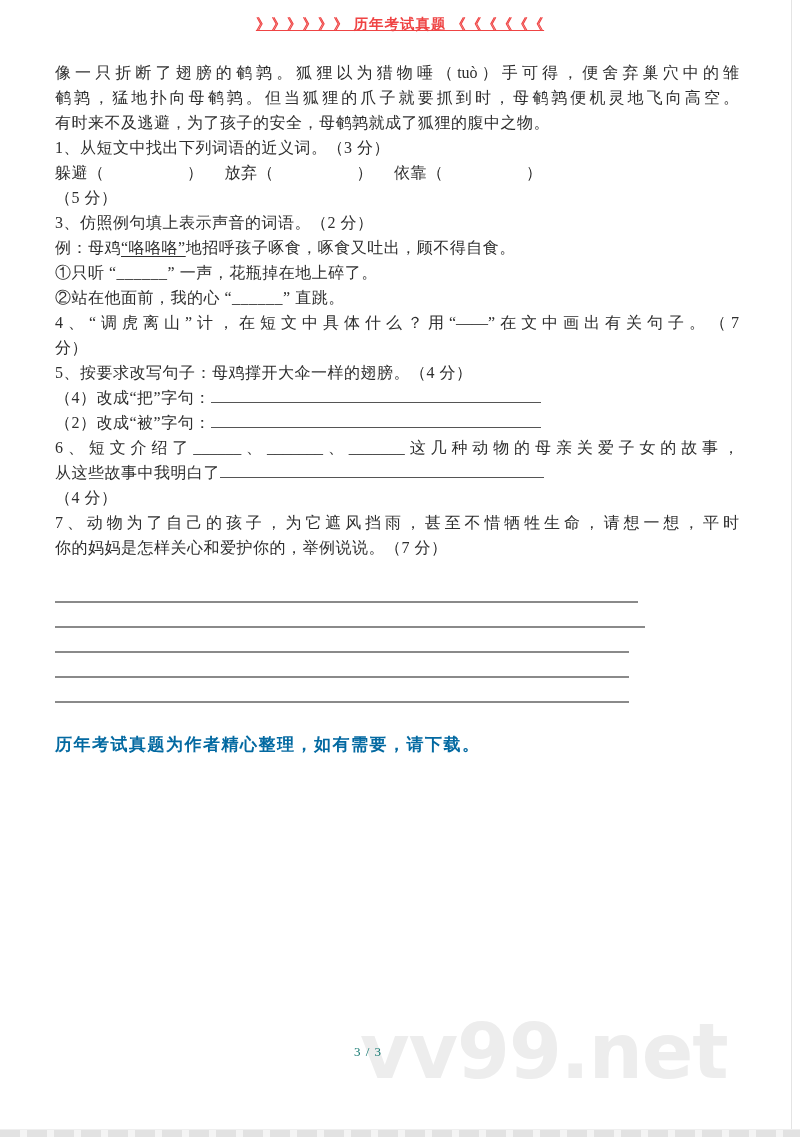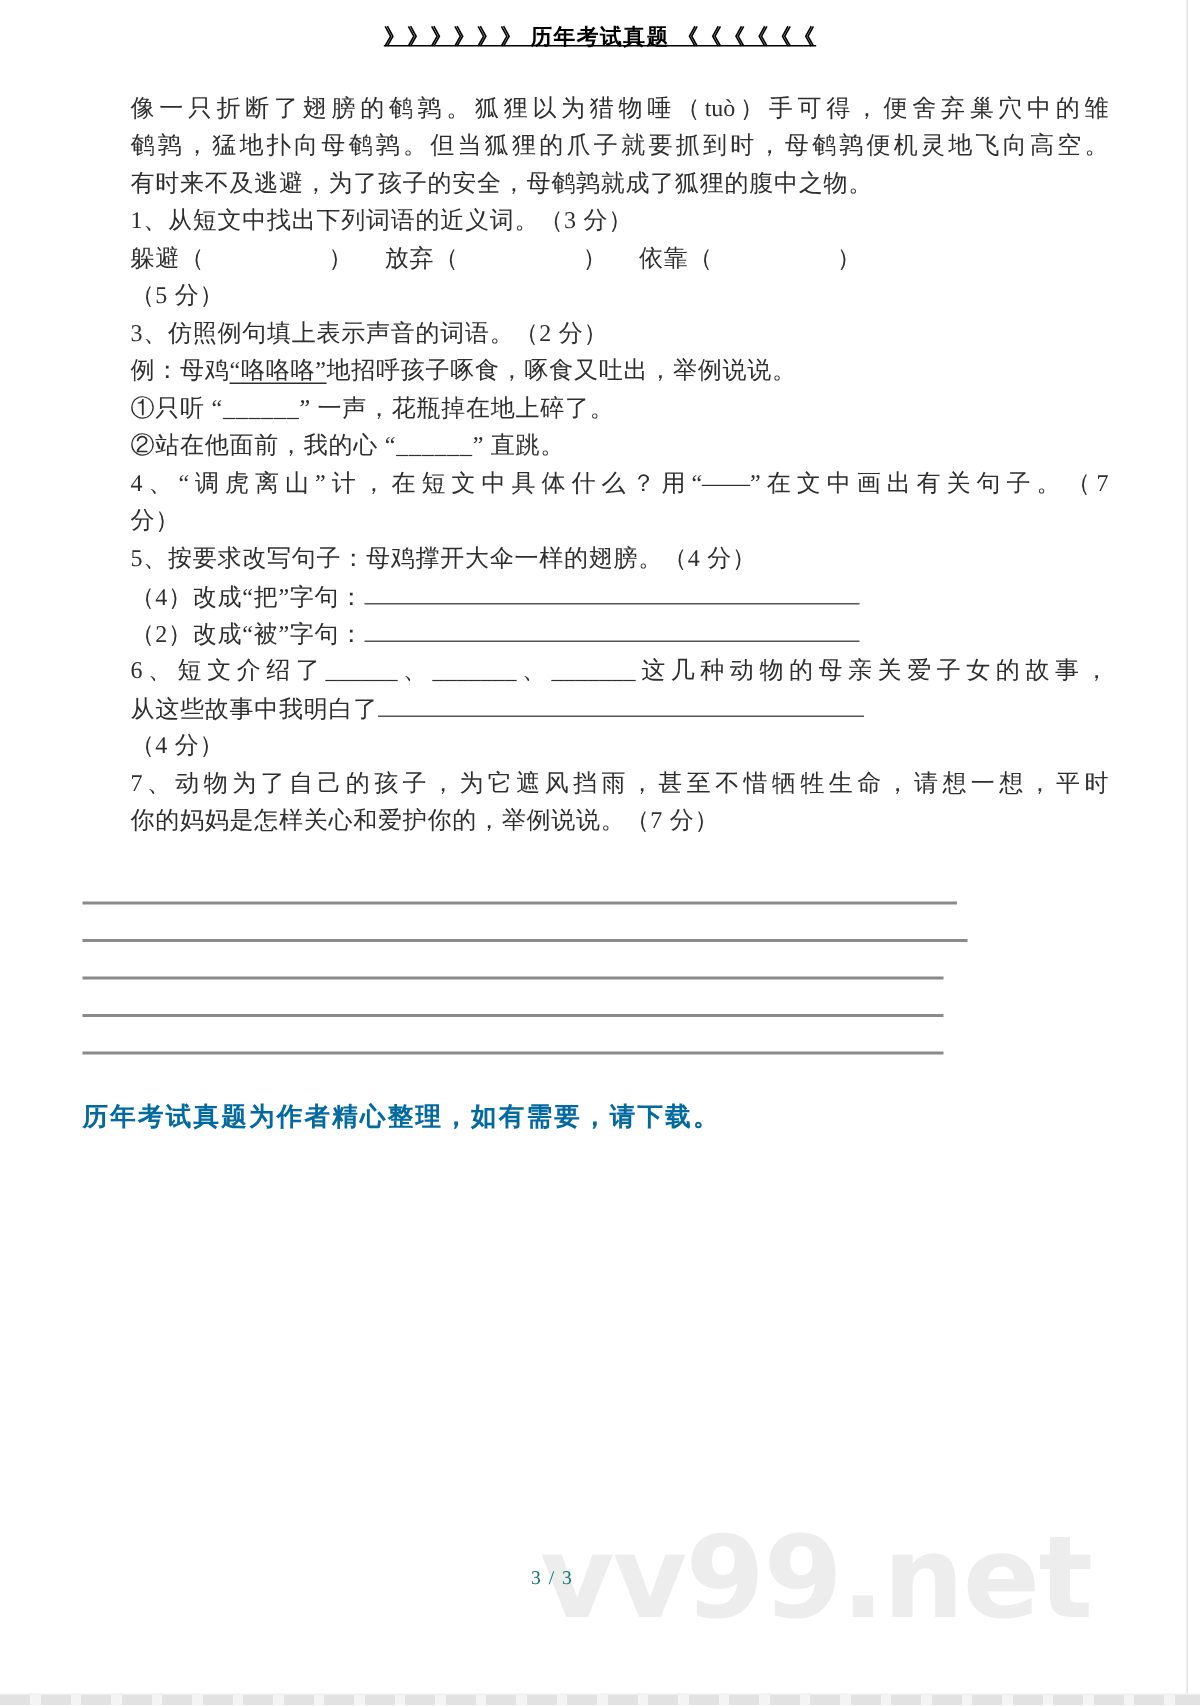--- a/index.html
+++ b/index.html
@@ -3,28 +3,28 @@
 <meta charset="utf-8">
 <style>
   html,body { margin:0; padding:0; background:#ffffff; }
   .page {
     position:relative; width:800px; height:1137px; background:#ffffff;
     font-family:"Liberation Serif","DejaVu Serif",serif;
     color:#2e2e2e; overflow:hidden;
   }
   .doc-header {
     position:absolute; top:15px; left:0; width:100%;
-    text-align:center; color:#000000; font-weight:bold; font-size:14.5px;
+    text-align:center; color:#ef4444; font-weight:bold; font-size:14.5px;
     text-decoration:underline; letter-spacing:1px; cursor:pointer;
   }
   .content {
     position:absolute; left:55px; top:60px; width:684px;
     font-size:16px; line-height:25px;
   }
-  .line { height:25px; white-space:nowrap; letter-spacing:0.5px;margin-left:32px; }
+  .line { height:25px; white-space:nowrap; letter-spacing:0.5px; }
   .just { white-space:normal; letter-spacing:0; text-align:justify; text-align-last:justify; }
   .u-sound { text-decoration:underline; text-underline-offset:3px; }
   .write-line {
     display:inline-block; height:17px; vertical-align:baseline;
     border-bottom:1.5px solid #555;
   }
   .write-line.q5 { width:330px; }
   .write-line.q6 { width:324px; }
   .answer-lines { position:absolute; left:55px; top:578px; width:592px; }
   .answer-line { height:23px; border-bottom:2px solid #8a8a8a; margin-bottom:0; }
@@ -69,21 +69,21 @@
     <div class="line just">像一只折断了翅膀的鹌鹑。狐狸以为猎物唾（tuò）手可得，便舍弃巢穴中的雏</div>
     <div class="line just">鹌鹑，猛地扑向母鹌鹑。但当狐狸的爪子就要抓到时，母鹌鹑便机灵地飞向高空。</div>
     <div class="line">有时来不及逃避，为了孩子的安全，母鹌鹑就成了狐狸的腹中之物。</div>
 
     <div class="line">1、从短文中找出下列词语的近义词。（3 分）</div>
     <div class="line">躲避（　　　　　）　 放弃（　　　　　）　 依靠（　　　　　）</div>
 
     <div class="line">（5 分）</div>
 
     <div class="line">3、仿照例句填上表示声音的词语。（2 分）</div>
-    <div class="line"><span>例：母鸡</span><span class="u-sound">“咯咯咯”</span><span>地招呼孩子啄食，啄食又吐出，举例说说。</span></div>
+    <div class="line"><span>例：母鸡</span><span class="u-sound">“咯咯咯”</span><span>地招呼孩子啄食，啄食又吐出，顾不得自食。</span></div>
     <div class="line">①只听 “______” 一声，花瓶掉在地上碎了。</div>
     <div class="line">②站在他面前，我的心 “______” 直跳。</div>
 
     <div class="line just">4、“调虎离山”计，在短文中具体什么？用“——”在文中画出有关句子。（7</div>
     <div class="line">分）</div>
 
     <div class="line">5、按要求改写句子：母鸡撑开大伞一样的翅膀。（4 分）</div>
     <div class="line"><span>（4）改成“把”字句：</span><span class="write-line q5"></span></div>
     <div class="line"><span>（2）改成“被”字句：</span><span class="write-line q5"></span></div>
 

